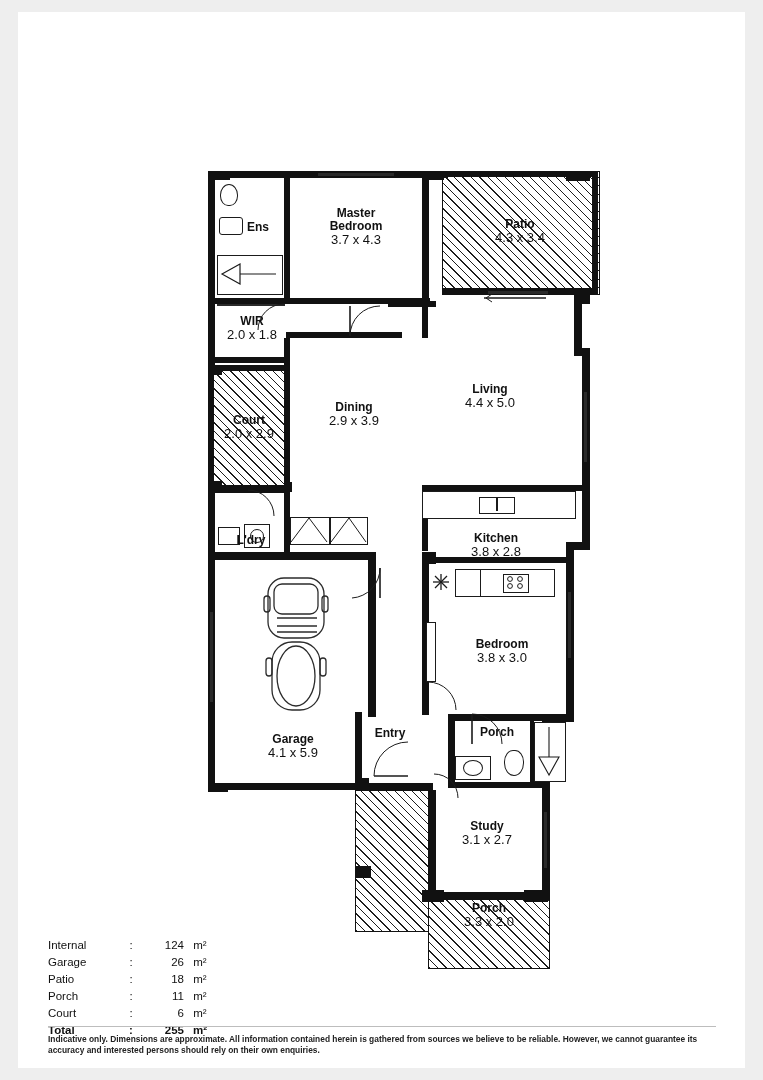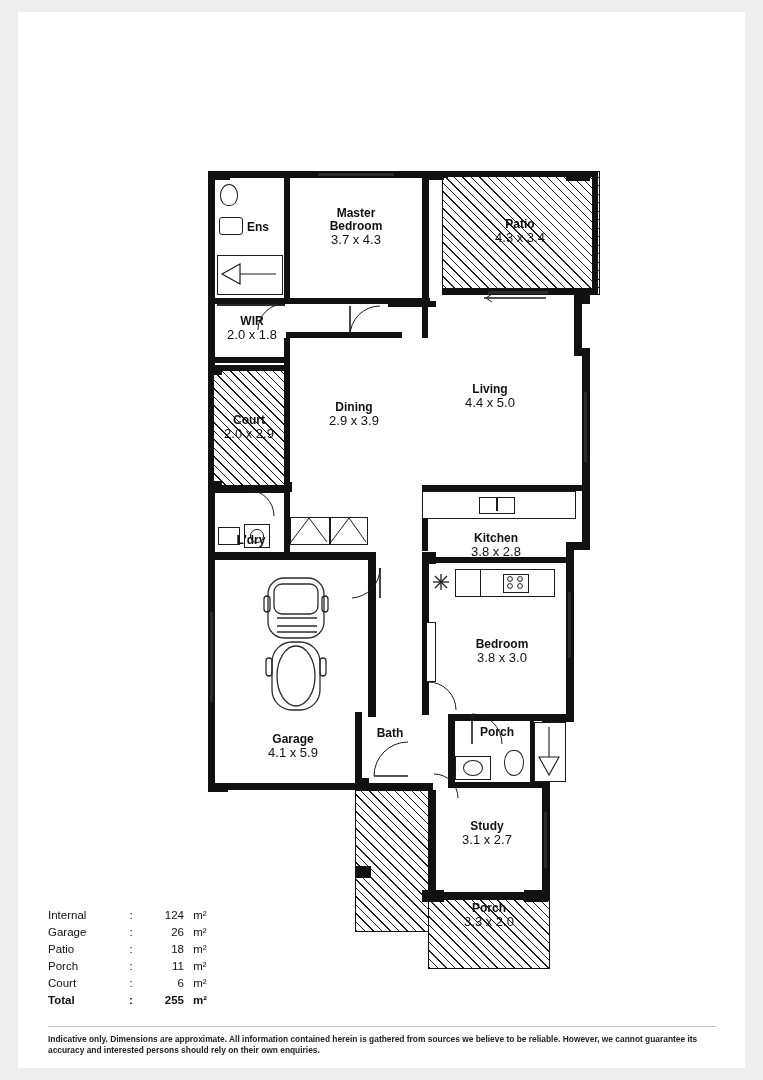--- a/index.html
+++ b/index.html
@@ -21,21 +21,21 @@
   .lbl .n{display:block;font-weight:bold;font-size:12px;}
   .lbl .d{display:block;font-size:13px;}
   .lbl.small{font-size:10.5px;}
   .hatch{position:absolute;
     background-image:repeating-linear-gradient(45deg,#1d1d1d 0px,#1d1d1d 0.9px,#ffffff 0.9px,#ffffff 6px);
     border:1px solid #111;}
   .white{position:absolute;background:#fff;}
   .fix{position:absolute;border:1.4px solid #1b1b1b;background:#fff;}
   .fixr{position:absolute;border:1.4px solid #1b1b1b;background:#fff;border-radius:50%;}
 
-  .legend{position:absolute;left:30px;top:895px;font-size:11.5px;color:#111;}
+  .legend{position:absolute;left:30px;top:925px;font-size:11.5px;color:#111;}
   .legend table{border-collapse:collapse;}
   .legend td{padding:1px 0;font-size:11.5px;line-height:15px;}
   .legend td.k{width:76px;}
   .legend td.c{width:14px;text-align:center;}
   .legend td.v{width:46px;text-align:right;padding-right:3px;}
   .legend td.u{width:26px;text-align:center;}
   .legend tr.total td{font-weight:bold;}
 
   .disclaimer{position:absolute;left:30px;top:1022px;width:670px;font-size:8.4px;line-height:10.5px;color:#222;font-weight:bold;}
   .rule{position:absolute;left:30px;top:1014px;width:668px;height:1px;background:#bdbdbd;}
@@ -283,21 +283,21 @@
         <span class="n">Bedroom</span>
         <span class="d">3.8 x 3.0</span>
       </div>
 
       <div class="lbl" style="left:216px;top:721px;width:118px;">
         <span class="n">Garage</span>
         <span class="d">4.1 x 5.9</span>
       </div>
 
       <div class="lbl small" style="left:344px;top:715px;width:56px;">
-        <span class="n">Bath</span>
+        <span class="n">Entry</span>
       </div>
 
       <div class="lbl small" style="left:450px;top:714px;width:58px;">
         <span class="n">Porch</span>
       </div>
 
       <div class="lbl" style="left:410px;top:808px;width:118px;">
         <span class="n">Study</span>
         <span class="d">3.1 x 2.7</span>
       </div>

